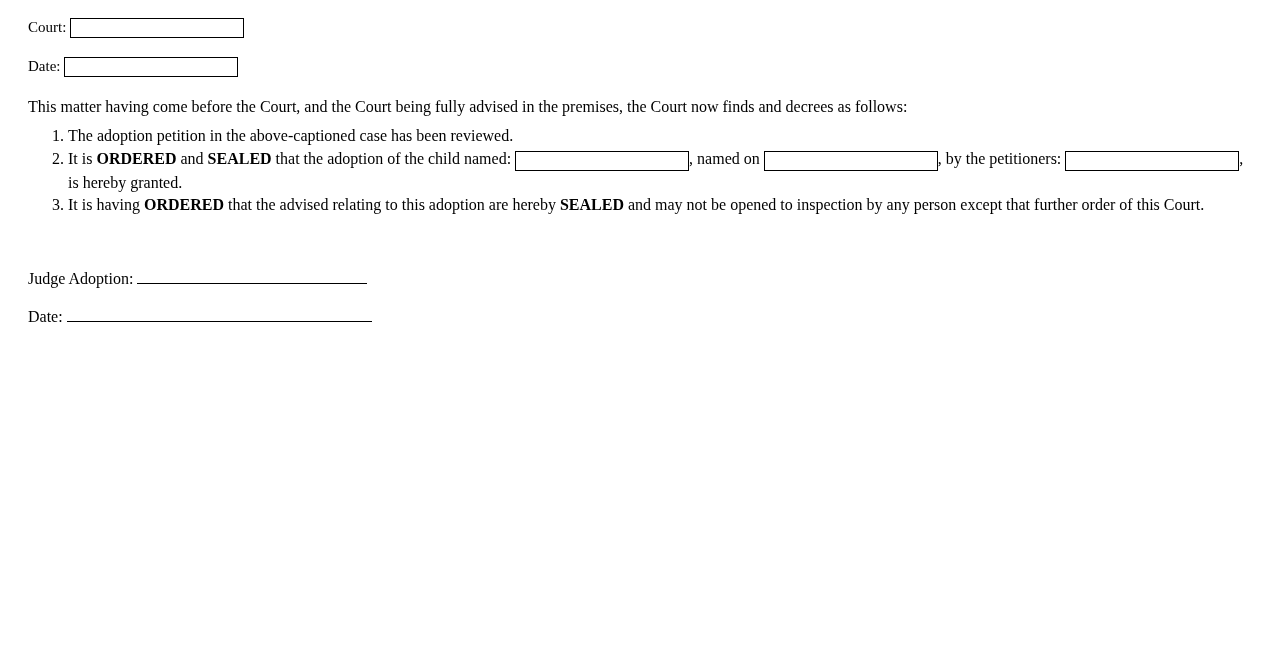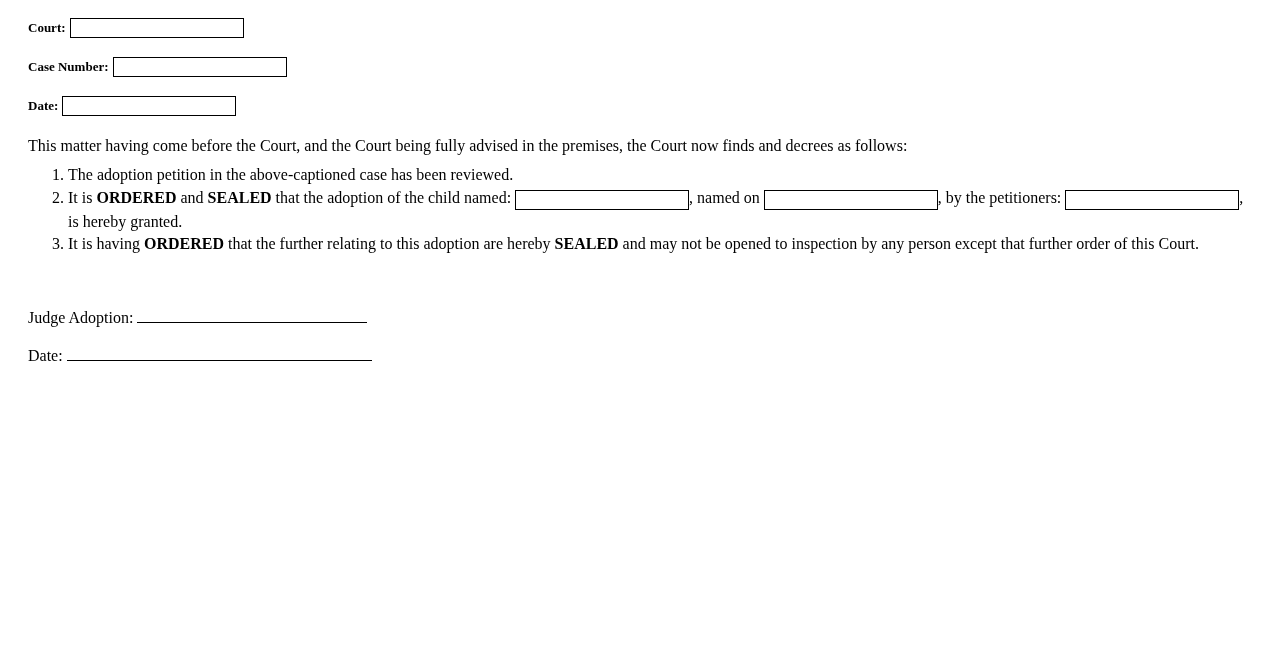--- a/index.html
+++ b/index.html
@@ -26,22 +26,22 @@
     margin: 10px 0 22px 0;
     line-height: 1.1;
     letter-spacing: 0.2px;
   }
   .field-row {
     margin: 0 0 19px 0;
     display: block;
     line-height: 1;
   }
   .field-label {
-    font-weight: bold;
-    font-size: 13px;
+    font-weight: normal;
+    font-size: 15px;
     font-family: "Liberation Serif", serif;
   }
   input.text-field {
     font-family: "Liberation Sans", sans-serif;
     font-size: 13px;
     padding: 1px 2px;
     border: 1px solid #000000;
     background: #ffffff;
     color: #000000;
     height: 16px;
@@ -100,44 +100,40 @@
 <body>
 
 <div class="page">
 
 
   <div class="field-row">
     <span class="field-label">Court:</span>
     <input class="text-field f-court" type="text" value="" style="">
   </div>
 
-  <div class="field-row">
-    <span class="field-label">Case Number:</span>
-    <input class="text-field f-case" type="text" value="" style="">
-  </div>
 
   <div class="field-row">
     <span class="field-label">Date:</span>
     <input class="text-field f-date" type="text" value="" style="">
   </div>
 
   <p class="intro">This matter having come before the Court, and the Court being fully advised in the premises, the Court now finds and decrees as follows:</p>
 
   <ol class="decrees">
     <li>
       <span>The adoption petition in the above-captioned case has been reviewed.</span>
     </li>
     <li class="item-two">
       <span>It is </span><b>ORDERED</b><span> and </span><b>SEALED</b><span> that the adoption of the child named:</span>
       <input class="text-field f-child" type="text" value="" style=""><span>, named on</span>
       <input class="text-field f-born" type="text" value="" style=""><span>, by the petitioners:</span>
       <input class="text-field f-pet" type="text" value="" style=""><span>, is hereby granted.</span>
     </li>
     <li>
-      <span>It is having </span><b>ORDERED</b><span> that the further relating to this adoption are hereby </span><b>SEALED</b><span> and may not be opened to inspection by any person except that further order of this Court.</span>
+      <span>It is having </span><b>ORDERED</b><span> that the advised relating to this adoption are hereby </span><b>SEALED</b><span> and may not be opened to inspection by any person except that further order of this Court.</span>
     </li>
   </ol>
 
 
   <div class="sig-block">
     <div class="sig-line-row">
       <span>Judge Adoption:</span><span class="sig-rule judge"></span>
     </div>
     <div class="sig-line-row">
       <span>Date:</span><span class="sig-rule date"></span>

